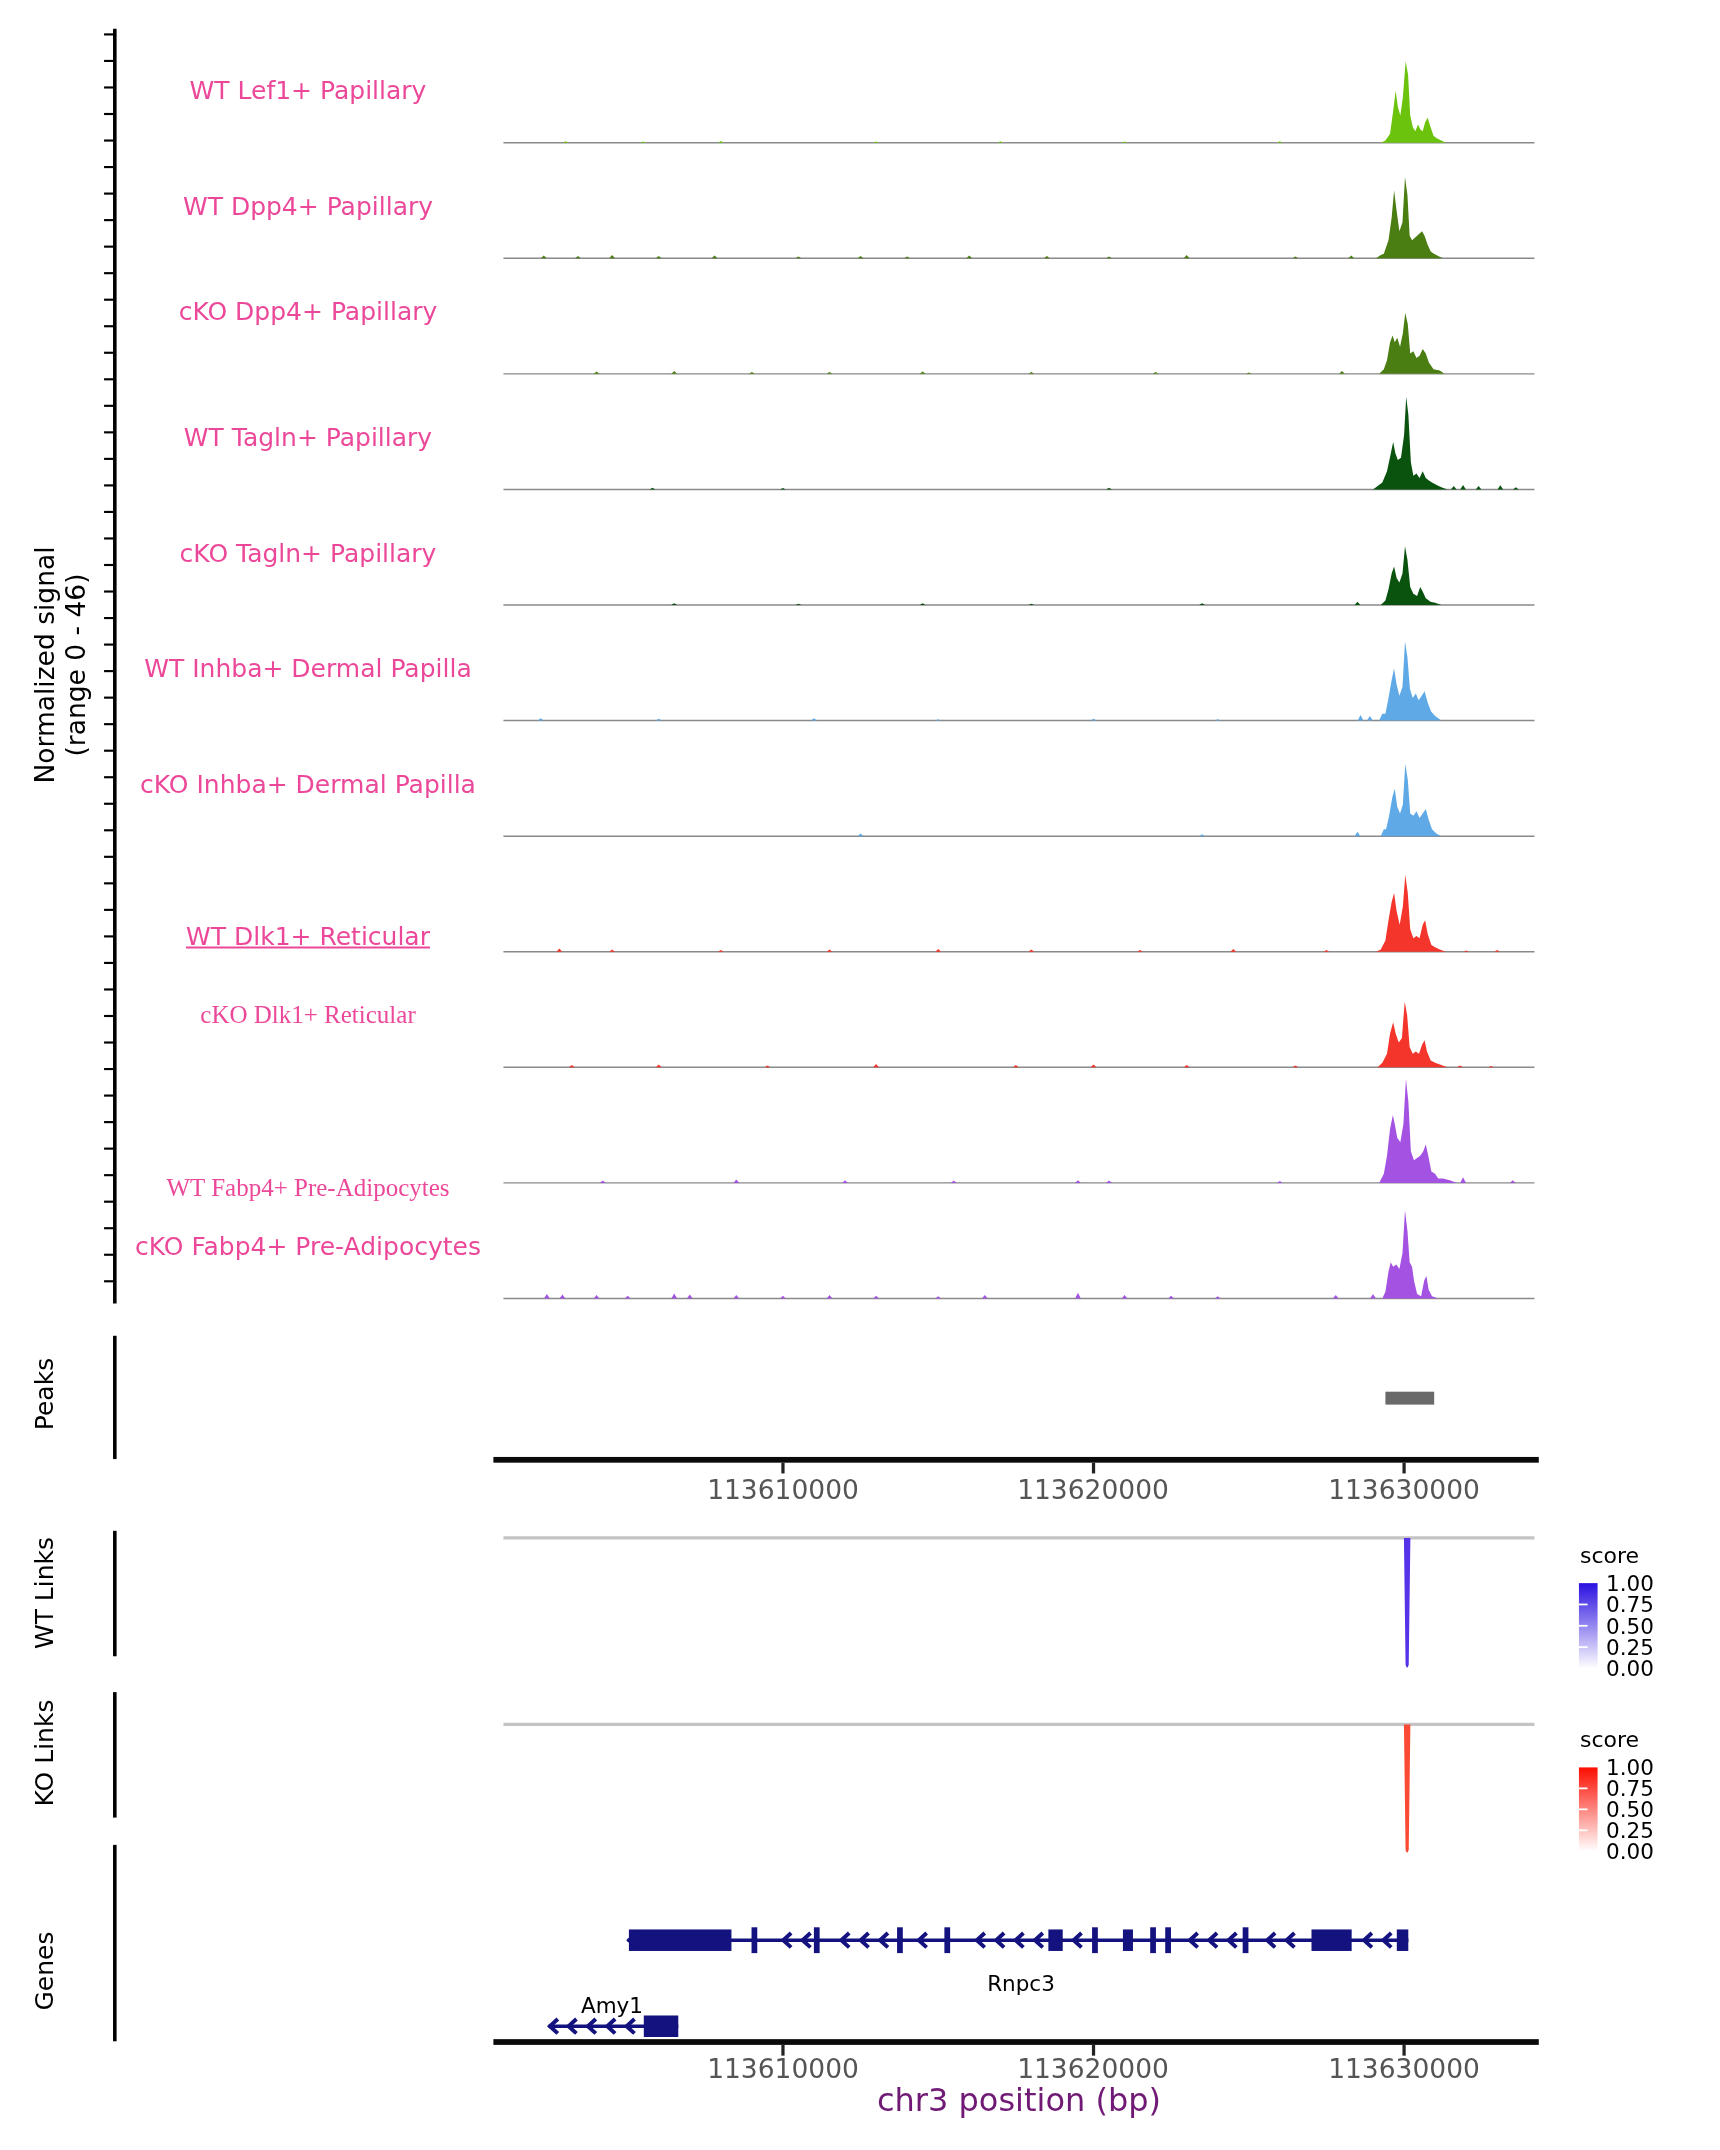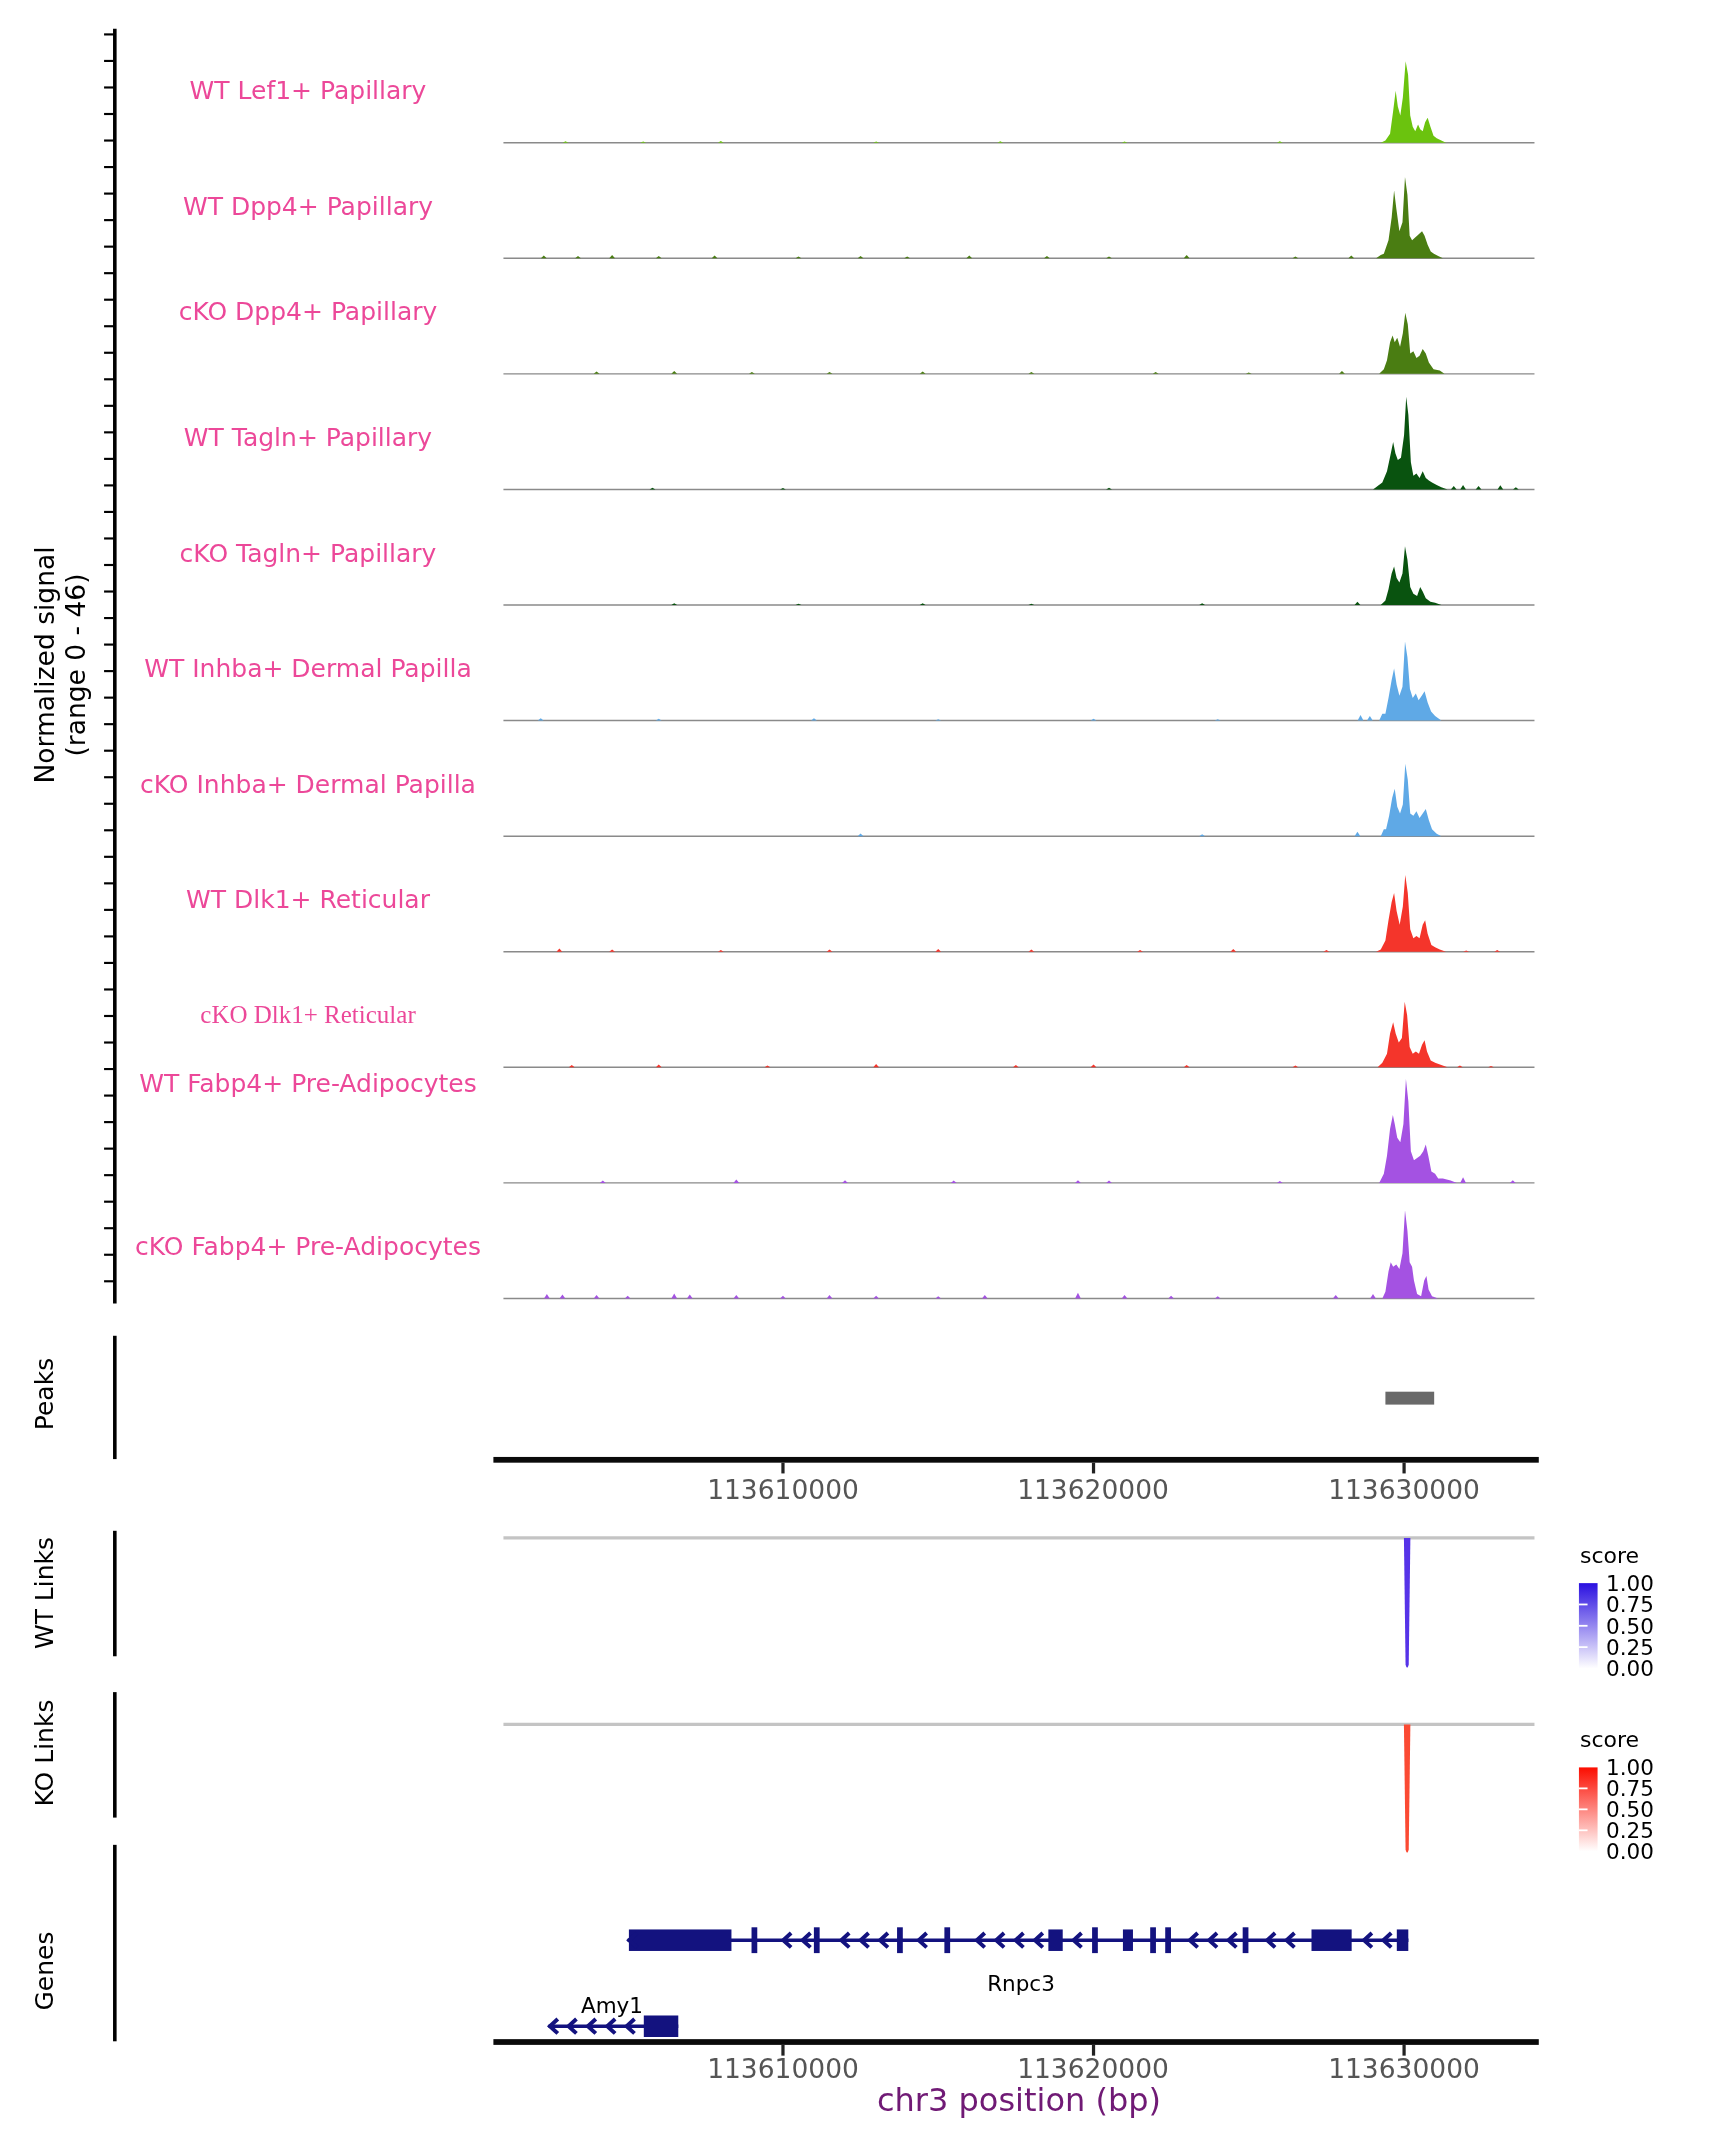--- a/index.html
+++ b/index.html
@@ -318,23 +318,23 @@
   <div class="gene-label" style="left:612px;top:2005px;">Amy1</div>
 
   <div class="xlab">chr3 position (bp)</div>
 <div class="track-label" style="top: 90px;">WT Lef1+ Papillary</div>
     <div class="track-label" style="top: 206px;">WT Dpp4+ Papillary</div>
     <div class="track-label" style="top: 311px;">cKO Dpp4+ Papillary</div>
     <div class="track-label" style="top: 437px;">WT Tagln+ Papillary</div>
     <div class="track-label" style="top: 553px;">cKO Tagln+ Papillary</div>
     <div class="track-label" style="top: 668px;">WT Inhba+ Dermal Papilla</div>
     <div class="track-label" style="top: 784px;">cKO Inhba+ Dermal Papilla</div>
-    <div class="track-label" style="top: 899px;">WT Dlk1+ Reticular</div>
+    <div class="track-label" style="top: 936px; text-decoration: underline;">WT Dlk1+ Reticular</div>
     <div class="track-label" style="top: 1015px; font-family: Liberation Serif, serif;">cKO Dlk1+ Reticular</div>
-    <div class="track-label" style="top: 1083px;">WT Fabp4+ Pre-Adipocytes</div>
+    <div class="track-label" style="top: 1188px; font-family: Liberation Serif, serif;">WT Fabp4+ Pre-Adipocytes</div>
     <div class="track-label" style="top: 1246px;">cKO Fabp4+ Pre-Adipocytes</div>
     <div class="tick-label" style="left: 783px; top: 1474px;">113610000</div>
     <div class="tick-label" style="left: 1093px; top: 1474px;">113620000</div>
     <div class="tick-label" style="left: 1404px; top: 1474px;">113630000</div>
     <div class="tick-label" style="left: 783px; top: 2053px;">113610000</div>
     <div class="tick-label" style="left: 1093px; top: 2053px;">113620000</div>
     <div class="tick-label" style="left: 1404px; top: 2053px;">113630000</div>
     <div class="legend-tick" style="top: 1583px;">1.00</div>
     <div class="legend-tick" style="top: 1604px;">0.75</div>
     <div class="legend-tick" style="top: 1626px;">0.50</div>

